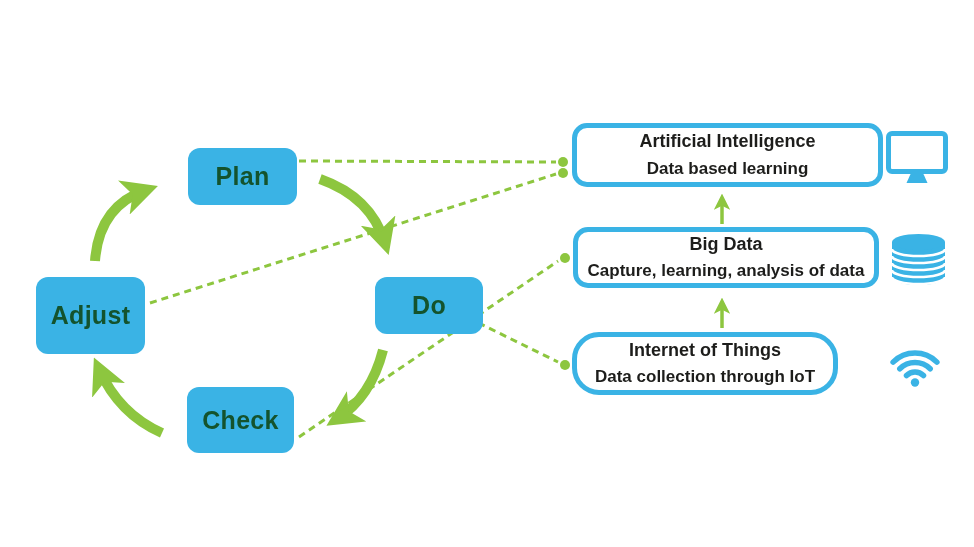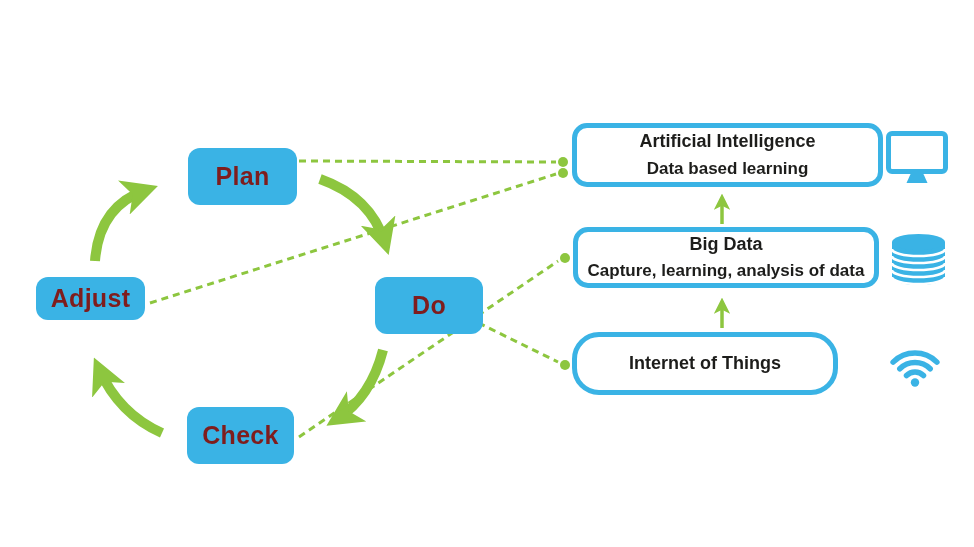--- a/index.html
+++ b/index.html
@@ -3,27 +3,27 @@
 <meta charset="utf-8">
 <style>
   html,body{margin:0;padding:0;background:#fff;}
   #canvas{
     position:relative;width:974px;height:547px;background:#ffffff;overflow:hidden;
     font-family:"Liberation Sans", sans-serif;
   }
   #wires{position:absolute;left:0;top:0;width:974px;height:547px;pointer-events:none;}
   .node{
     position:absolute;display:flex;align-items:center;justify-content:center;
-    background:#3ab3e5;border-radius:12px;color:#7f1d1d;
+    background:#3ab3e5;border-radius:12px;color:#14532d;
     font-size:25px;font-weight:700;letter-spacing:.3px;
   }
   .node-plan  {left:188px;top:148px;width:109px;height:57px;}
   .node-do    {left:335px;top:277px;width:108px;height:57px;margin-left:40px;}
-  .node-check {left:187px;top:407px;width:107px;height:57px;}
-  .node-adjust{left:36px; top:277px;width:109px;height:43px;}
+  .node-check {left:187px;top:387px;width:107px;height:66px;}
+  .node-adjust{left:36px; top:277px;width:109px;height:77px;}
   .tech-box{
     position:absolute;box-sizing:border-box;background:#ffffff;
     border:5px solid #3ab3e5;border-radius:15px;
     display:flex;flex-direction:column;align-items:center;justify-content:center;
     text-align:center;color:#1d1d1b;gap:6px;
   }
   .tech-ai     {left:572px;top:123px;width:311px;height:64px;}
   .tech-bigdata{left:573px;top:227px;width:306px;height:61px;}
   .tech-iot    {left:572px;top:332px;width:266px;height:63px;border-radius:27px;}
   .tech-title{font-size:18px;font-weight:700;line-height:1.2;}
@@ -90,20 +90,21 @@
   <div class="tech-box tech-ai">
     <div class="tech-title">Artificial Intelligence</div>
     <div class="tech-subtitle">Data based learning</div>
   </div>
   <div class="tech-box tech-bigdata">
     <div class="tech-title">Big Data</div>
     <div class="tech-subtitle">Capture, learning, analysis of data</div>
   </div>
   <div class="tech-box tech-iot">
     <div class="tech-title">Internet of Things</div>
+    <div class="tech-subtitle">Data collection through IoT</div>
   </div>
 
   <svg class="icon icon-monitor" viewBox="0 0 62 53" xmlns="http://www.w3.org/2000/svg">
     <rect x="2.5" y="2.5" width="57" height="38" rx="3.5" fill="#ffffff" stroke="#3ab3e5" stroke-width="5"></rect>
     <path d="M25,42 h12 l4.5,10 h-21 z" fill="#3ab3e5"></path>
   </svg>
 
   <svg class="icon icon-database" viewBox="0 0 55 53" xmlns="http://www.w3.org/2000/svg">
     <rect x="1" y="9" width="53" height="35" fill="#3ab3e5"></rect>
     <ellipse cx="27.5" cy="44" rx="26.5" ry="8" fill="#3ab3e5"></ellipse>

